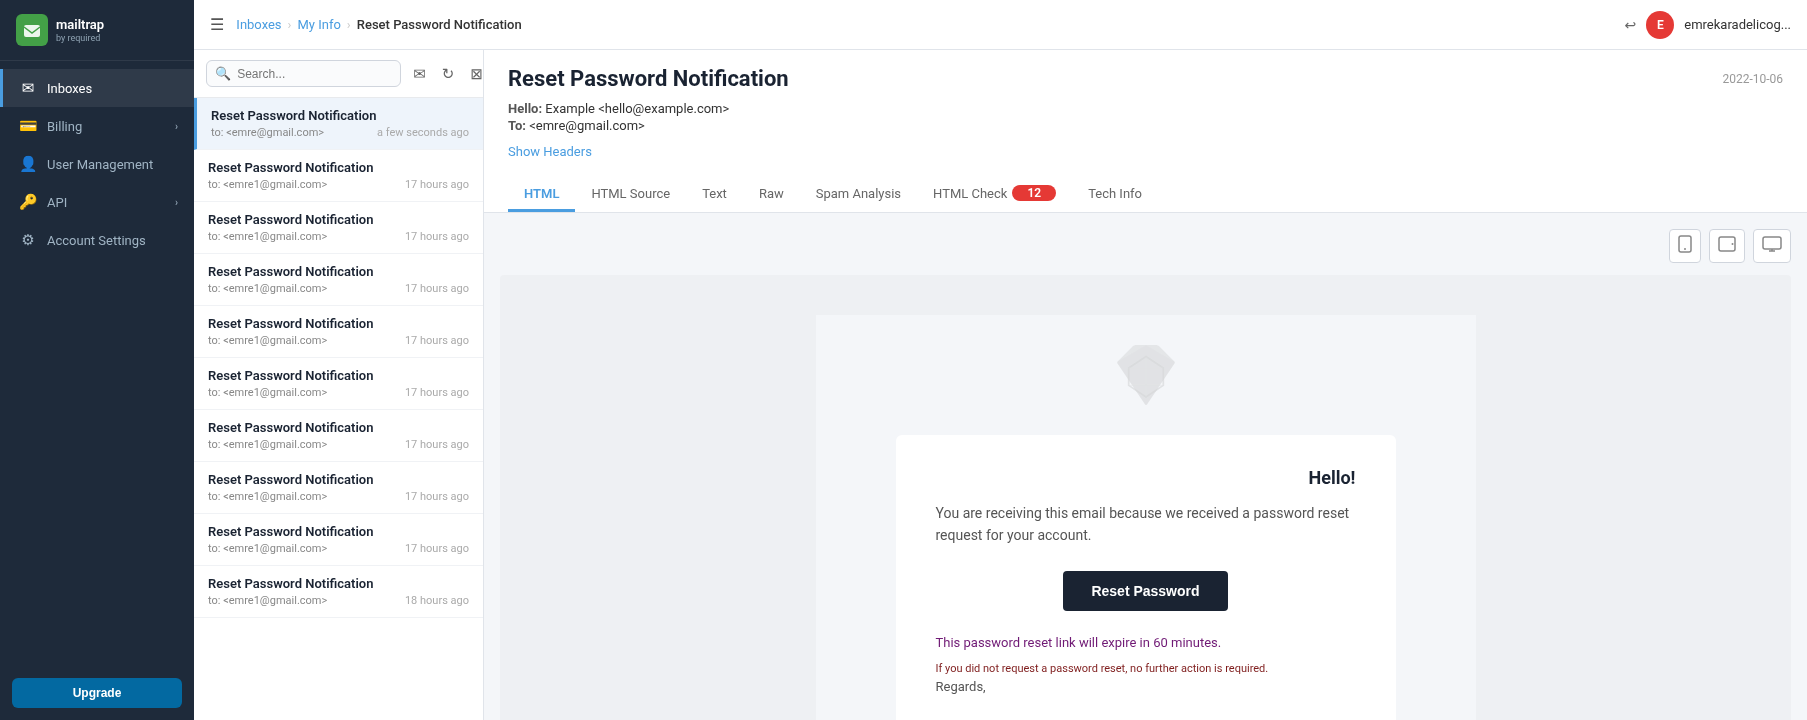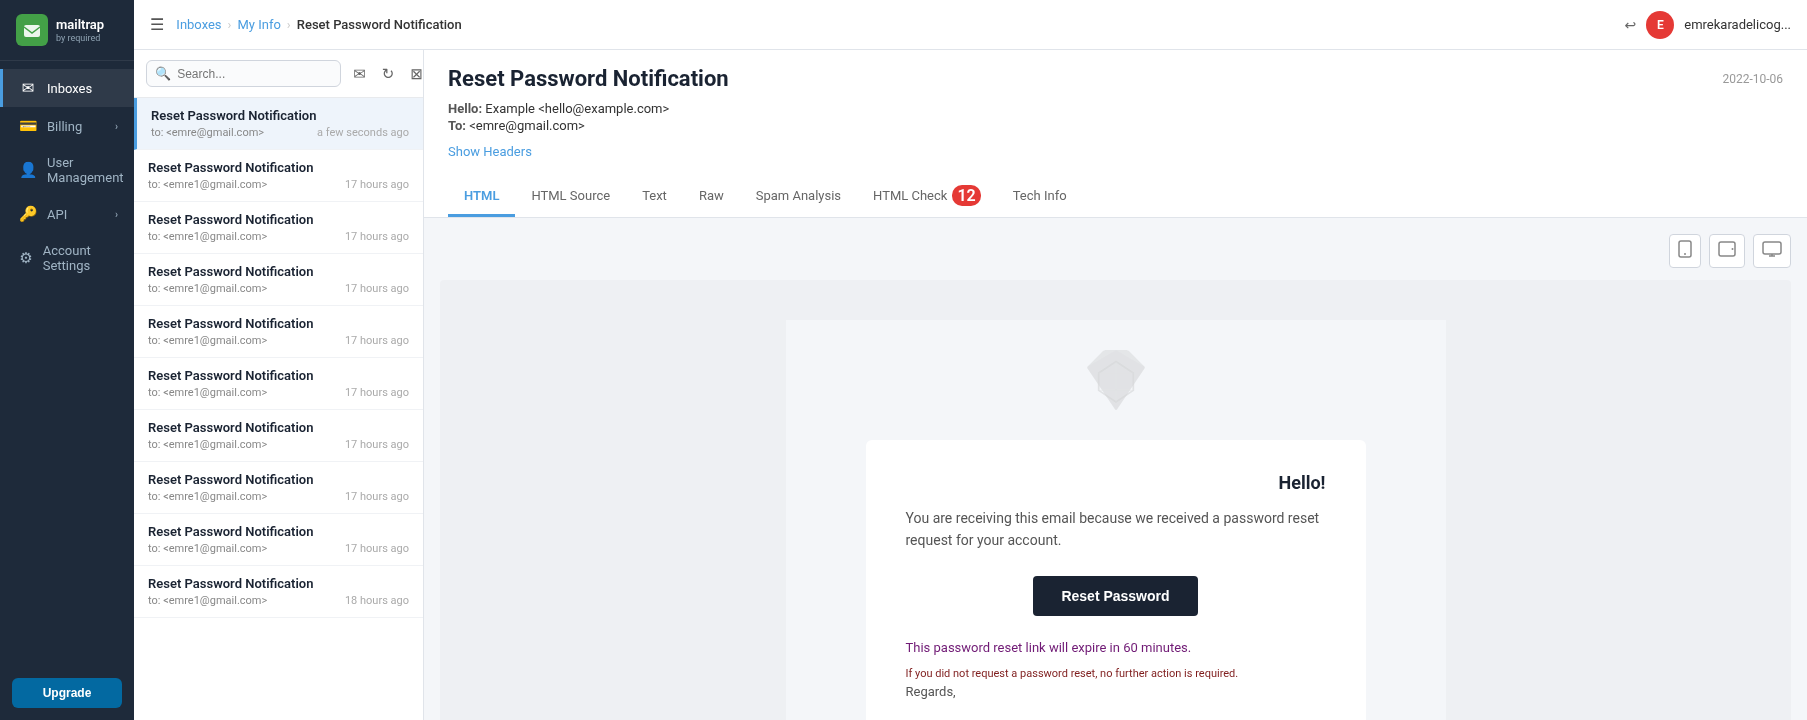--- a/index.html
+++ b/index.html
@@ -1,20 +1,20 @@
 <!DOCTYPE html>
 <html><head>
   <meta charset="utf-8">
   <style>
     * { box-sizing: border-box; margin: 0; padding: 0; }
     body { font-family: -apple-system, BlinkMacSystemFont, 'Segoe UI', Roboto, sans-serif; display: flex; height: 720px; overflow: hidden; background: #f0f2f5; }
 
     
     .sidebar {
-      width: 134px;
+      width: 194px;
       background: #1e2a3a;
       display: flex;
       flex-direction: column;
       flex-shrink: 0;
       height: 100%;
     }
     .sidebar-logo {
       padding: 14px 16px;
       display: flex;
       align-items: center;
@@ -197,22 +197,22 @@
       border-bottom: 3px solid transparent;
       display: flex;
       align-items: center;
       gap: 5px;
     }
     .tab-item.active { color: #4a9de0; border-bottom-color: #4a9de0; font-weight: 600; }
     .tab-badge {
       background: #e53935;
       color: white;
       border-radius: 10px;
-      font-size: 16px;
-      padding: 1px 5px;
+      font-size: 12px;
+      padding: 1px 15px;
       font-weight: 600;
     }
 
     
     .email-content-area {
       flex: 1;
       overflow-y: auto;
       padding: 16px;
       position: relative;
     }

